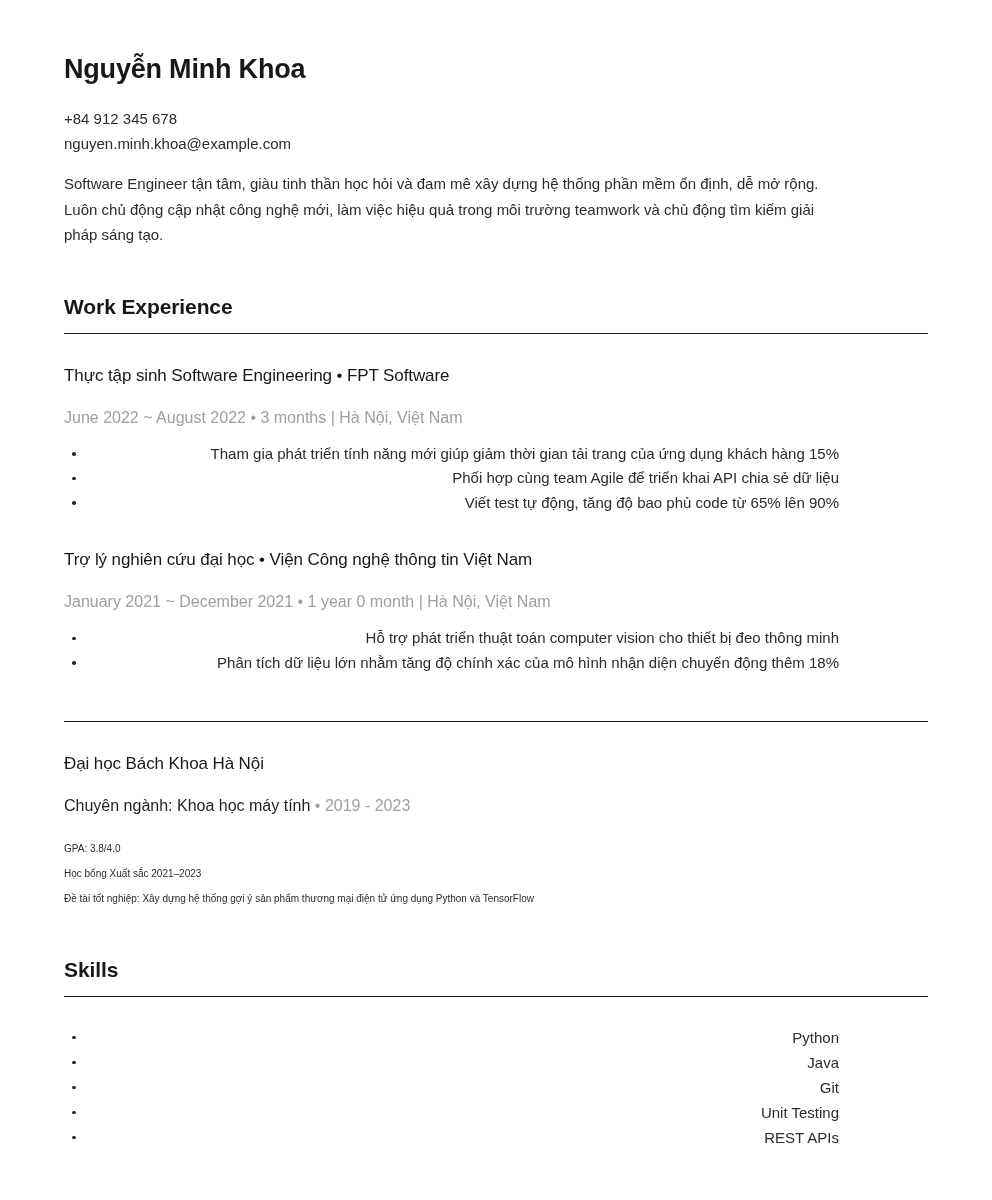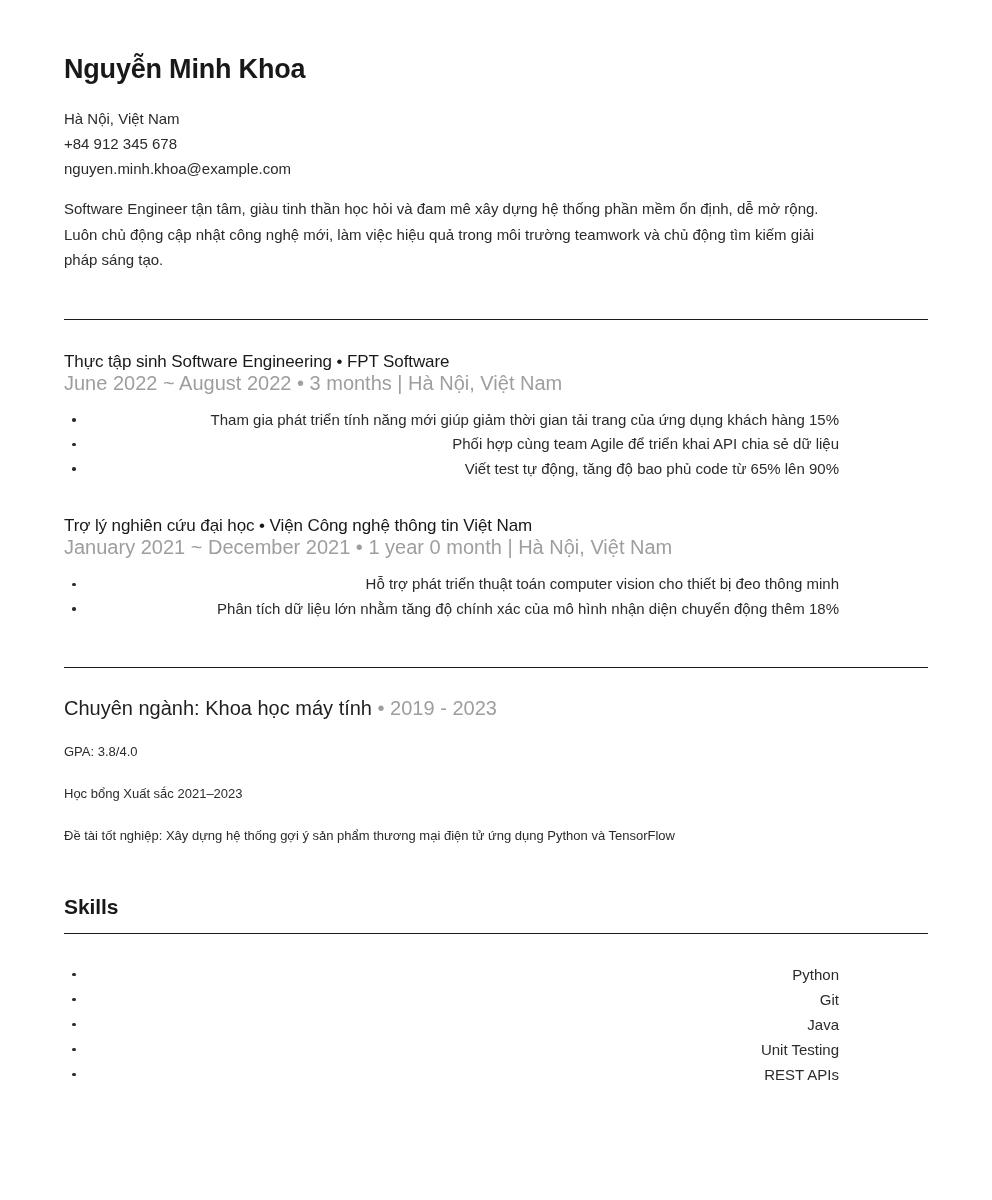--- a/index.html
+++ b/index.html
@@ -65,22 +65,22 @@
   .entry { margin-top: 30px; }
   .entry + .entry { margin-top: 33px; }
   .entry-title {
     font-size: 17px;
     font-weight: normal;
     line-height: 23px;
     color: #181818;
     letter-spacing: -0.1px;
   }
   .entry-meta {
-    margin-top: 0;
-    font-size: 20px;
+    margin-top: 20px;
+    font-size: 16px;
     line-height: 21px;
     color: #9e9e9e;
   }
   .entry-meta .dark {
     color: #1f1f1f;
   }
 
   
   .bullets {
     list-style: none;
@@ -102,44 +102,43 @@
     top: 10.5px;
     width: 3.5px;
     height: 3.5px;
     border-radius: 50%;
     background: #2b2b2b;
   }
 
   
   .edu-details { margin-top: 20px; }
   .edu-details .line {
-    font-size: 13px;
+    font-size: 10px;
     line-height: 25px;
     color: #2b2b2b;
-    margin-top: 17px;
   }
 
   
   .skills { margin-top: 28px; }
   .skills li { line-height: 25px; }
 </style>
 </head>
 <body>
 
 <div class="page">
 
   <div class="header">
     <h1 class="name">Nguyễn Minh Khoa</h1>
-    <div class="contact-line">Hà Nội, Việt Nam</div>
     <div class="contact-line">+84 912 345 678</div>
     <div class="contact-line">nguyen.minh.khoa@example.com</div>
     <p class="summary">Software Engineer tận tâm, giàu tinh thần học hỏi và đam mê xây dựng hệ thống phần mềm ổn định, dễ mở rộng. Luôn chủ động cập nhật công nghệ mới, làm việc hiệu quả trong môi trường teamwork và chủ động tìm kiếm giải pháp sáng tạo.</p>
   </div>
 
   <div class="section">
+    <h2 class="section-title">Work Experience</h2>
     <hr class="section-rule">
 
     <div class="entry">
       <div class="entry-title">Thực tập sinh Software Engineering • FPT Software</div>
       <div class="entry-meta">June 2022 ~ August 2022 • 3 months | Hà Nội, Việt Nam</div>
       <ul class="bullets">
         <li>Tham gia phát triển tính năng mới giúp giảm thời gian tải trang của ứng dụng khách hàng 15%</li>
         <li>Phối hợp cùng team Agile để triển khai API chia sẻ dữ liệu</li>
         <li>Viết test tự động, tăng độ bao phủ code từ 65% lên 90%</li>
       </ul>
@@ -152,34 +151,35 @@
         <li>Hỗ trợ phát triển thuật toán computer vision cho thiết bị đeo thông minh</li>
         <li>Phân tích dữ liệu lớn nhằm tăng độ chính xác của mô hình nhận diện chuyển động thêm 18%</li>
       </ul>
     </div>
   </div>
 
   <div class="section">
     <hr class="section-rule">
 
     <div class="entry">
+      <div class="entry-title">Đại học Bách Khoa Hà Nội</div>
       <div class="entry-meta"><span class="dark">Chuyên ngành: Khoa học máy tính</span> <span>• 2019 - 2023</span></div>
       <div class="edu-details">
         <div class="line">GPA: 3.8/4.0</div>
         <div class="line">Học bổng Xuất sắc 2021–2023</div>
         <div class="line">Đề tài tốt nghiệp: Xây dựng hệ thống gợi ý sản phẩm thương mại điện tử ứng dụng Python và TensorFlow</div>
       </div>
     </div>
   </div>
 
   <div class="section">
     <h2 class="section-title">Skills</h2>
     <hr class="section-rule">
     <ul class="bullets skills">
       <li>Python</li>
+      <li>Java</li>
       <li>Git</li>
-      <li>Java</li>
       <li>Unit Testing</li>
       <li>REST APIs</li>
     </ul>
   </div>
 
 </div>
 
 </body></html>

